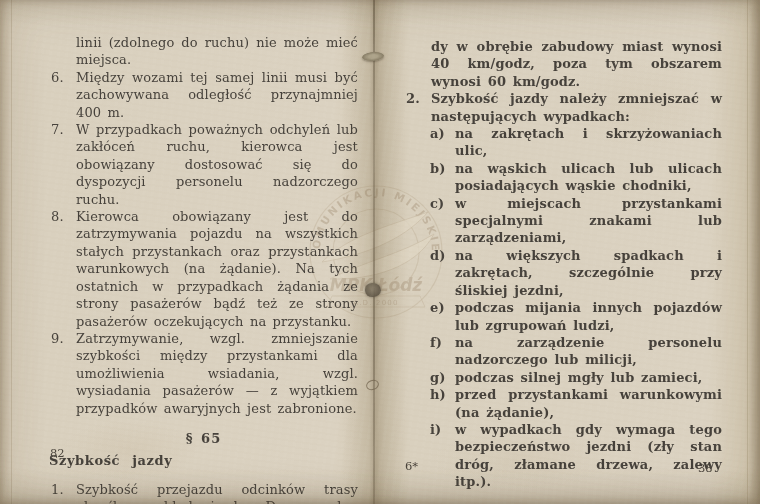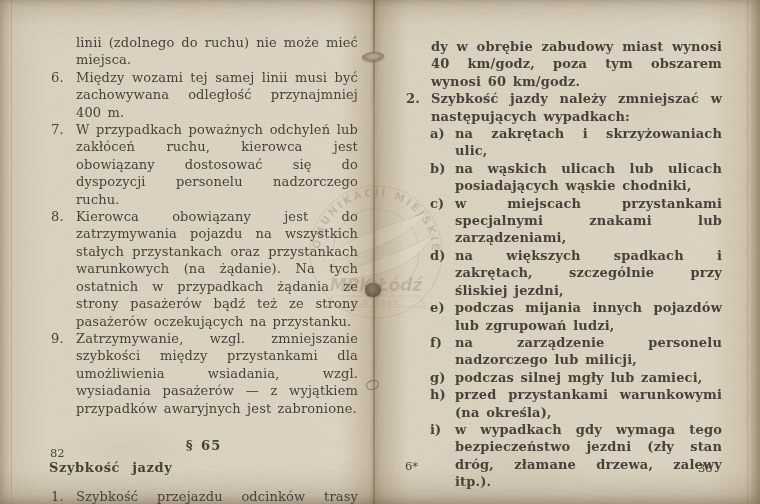--- a/index.html
+++ b/index.html
@@ -49,21 +49,21 @@
   .page{position:absolute;font-size:13px;line-height:17.4px;letter-spacing:.15px;word-spacing:2px;}
   .page-left{left:49px;top:34px;width:309px;}
   .page-right{left:404px;top:38px;width:318px;font-weight:bold;}
   .cont{margin-left:27px;text-align:justify;}
   .item{display:flex;align-items:flex-start;}
   .item .num{flex:none;width:27px;padding-left:2px;box-sizing:border-box;}
   .item .txt{flex:1;text-align:justify;}
   .sub{display:flex;align-items:flex-start;margin-left:26px;}
   .sub .letter{flex:none;width:25px;box-sizing:border-box;}
   .sub .txt{flex:1;text-align:justify;}
-  .sec-num{text-align:center;font-weight:bold;margin-top:20px;letter-spacing:1px;}
+  .sec-num{text-align:center;font-weight:bold;margin-top:13px;letter-spacing:1px;}
   .sec-title{text-align:left;font-weight:bold;margin-top:5px;margin-bottom:11px;letter-spacing:.6px;word-spacing:7px;}
   .closing{text-align:justify;text-indent:18px;}
   .pagenum{position:absolute;font-size:11.5px;color:#4a443c;}
   .pn-82{left:50px;top:446px;}
   .pn-sig{left:405px;top:459px;}
   .pn-83{left:698px;top:461px;}
 
   .stamp{position:absolute;left:290px;top:166px;width:172px;height:172px;opacity:.30;pointer-events:none;}
   .st-ring{fill:none;stroke:#97805f;stroke-width:1.2;opacity:.6;}
   .st-arc{font-family:"DejaVu Sans","Liberation Sans",sans-serif;font-size:10.5px;font-weight:bold;
@@ -160,21 +160,21 @@
     <div class="sub">
       <span class="letter">f)</span>
       <span class="txt">na zarządzenie personelu nadzorczego lub milicji,</span>
     </div>
     <div class="sub">
       <span class="letter">g)</span>
       <span class="txt">podczas silnej mgły lub zamieci,</span>
     </div>
     <div class="sub">
       <span class="letter">h)</span>
-      <span class="txt">przed przystankami warunkowymi (na określa),</span>
+      <span class="txt">przed przystankami warunkowymi (na żądanie),</span>
     </div>
     <div class="sub">
       <span class="letter">i)</span>
       <span class="txt">w wypadkach gdy wymaga tego bezpieczeństwo jezdni (zły stan dróg, złamane drzewa, zalewy itp.).</span>
     </div>
 
   </div>
 
   <div class="pagenum pn-82">82</div>
   <div class="pagenum pn-sig">6*</div>

